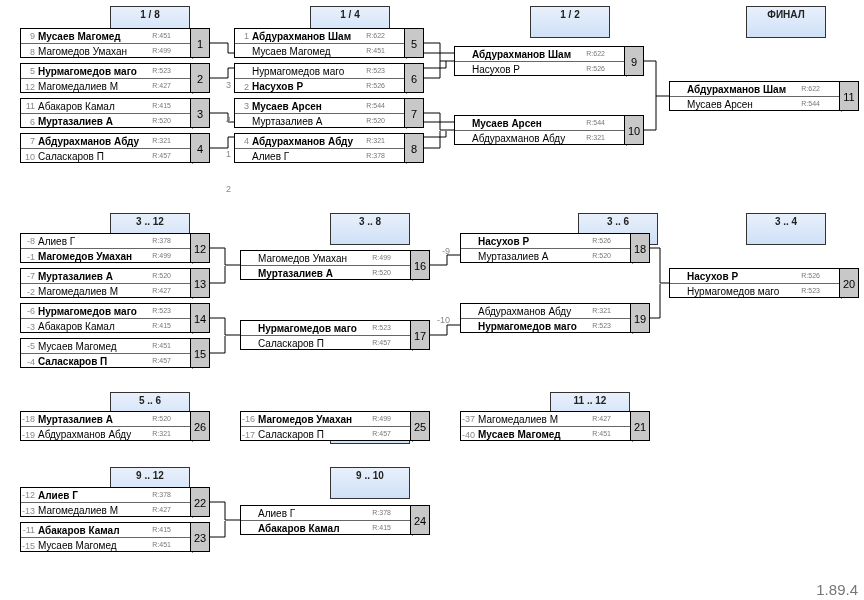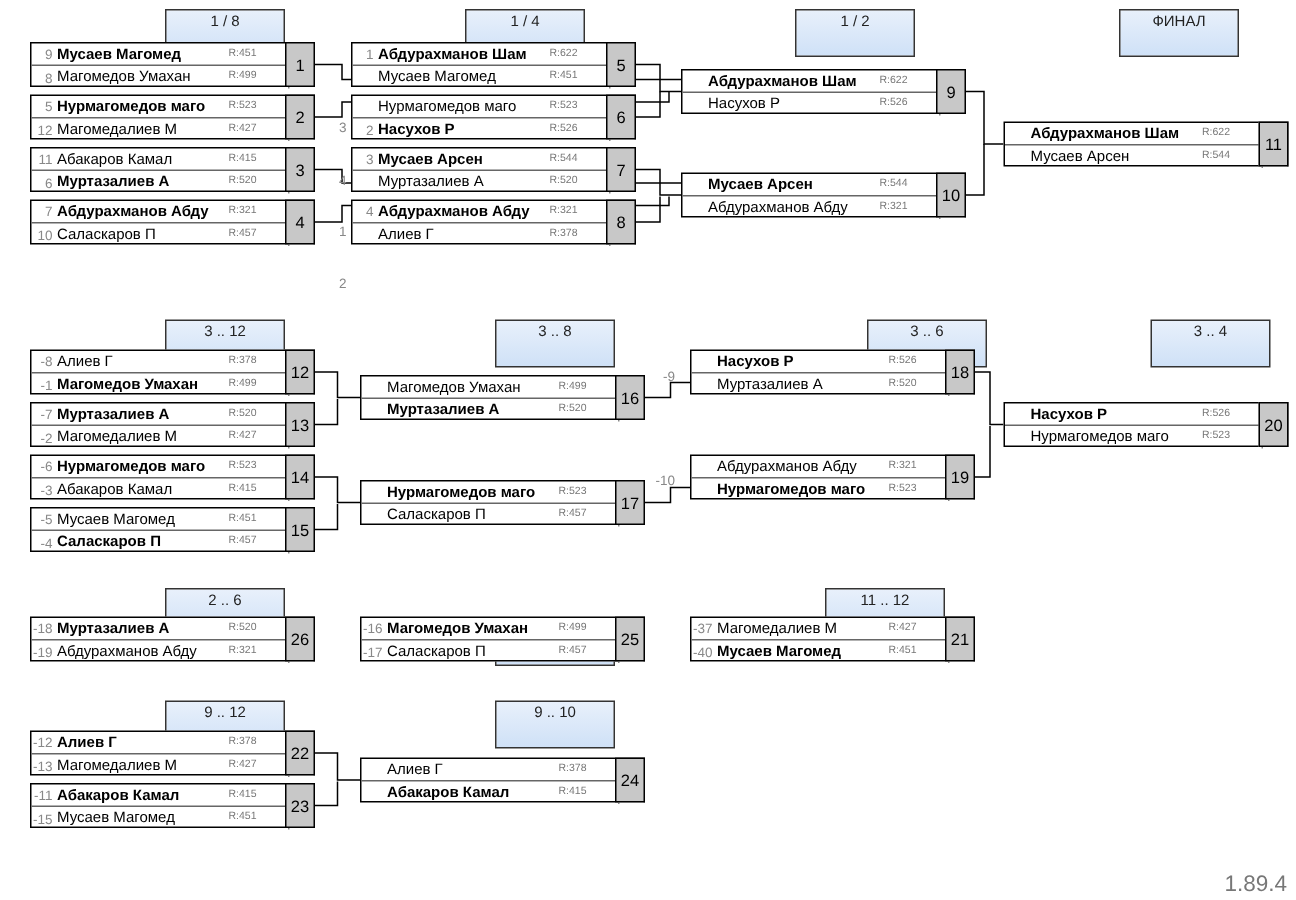--- a/index.html
+++ b/index.html
@@ -16,21 +16,21 @@
   }
   .stage-label {
     position: absolute;
     width: 80px;
     height: 32px;
     line-height: 15px;
     text-align: center;
     background: linear-gradient(#e8f0fb, #cfe1f7);
     border: 1px solid #333;
     font-size: 10px;
-    font-weight: normal;
+    font-weight: bold;
     box-sizing: border-box;
     color: #222;
   }
   .match {
     position: absolute;
     width: 190px;
     height: 30px;
     box-sizing: border-box;
     border: 1px solid #000;
     background: #fff;
@@ -147,22 +147,22 @@
 
 <div class="version">1.89.4</div>
 
 <div class="stage-label" style="left: 110px; top: 6px;">1 / 8</div>
 <div class="stage-label" style="left: 310px; top: 6px;">1 / 4</div>
 <div class="stage-label" style="left: 530px; top: 6px;">1 / 2</div>
 <div class="stage-label" style="left: 746px; top: 6px;">ФИНАЛ</div>
 <div class="stage-label" style="left: 110px; top: 213px;">3 .. 12</div>
 <div class="stage-label" style="left: 330px; top: 213px;">3 .. 8</div>
 <div class="stage-label" style="left: 550px; top: 213px; margin-left: 28px;">3 .. 6</div>
-<div class="stage-label" style="left: 767px; top: 213px;">3 .. 4</div>
-<div class="stage-label" style="left: 110px; top: 392px;">2 .. 6</div>
+<div class="stage-label" style="left: 746px; top: 213px;">3 .. 4</div>
+<div class="stage-label" style="left: 110px; top: 392px;">5 .. 6</div>
 <div class="stage-label" style="left: 330px; top: 392px; margin-top: 20px;">7 .. 8</div>
 <div class="stage-label" style="left: 550px; top: 392px;">11 .. 12</div>
 <div class="stage-label" style="left: 110px; top: 467px;">9 .. 12</div>
 <div class="stage-label" style="left: 330px; top: 467px;">9 .. 10</div>
 <div class="seed-outside" style="left: 213px; top: 78px;">3</div>
 <div class="seed-outside" style="left: 213px; top: 113px;">4</div>
 <div class="seed-outside" style="left: 213px; top: 147px;">1</div>
 <div class="seed-outside" style="left: 213px; top: 182px;">2</div>
 <div class="seed-outside" style="left: 432px; top: 244px;">-9</div>
 <div class="seed-outside" style="left: 432px; top: 313px;">-10</div>

